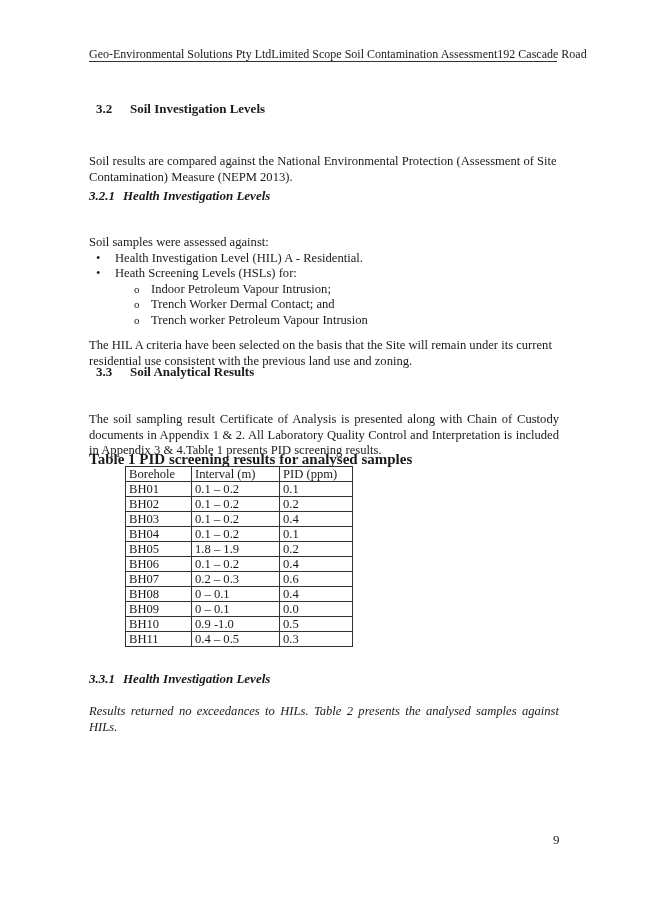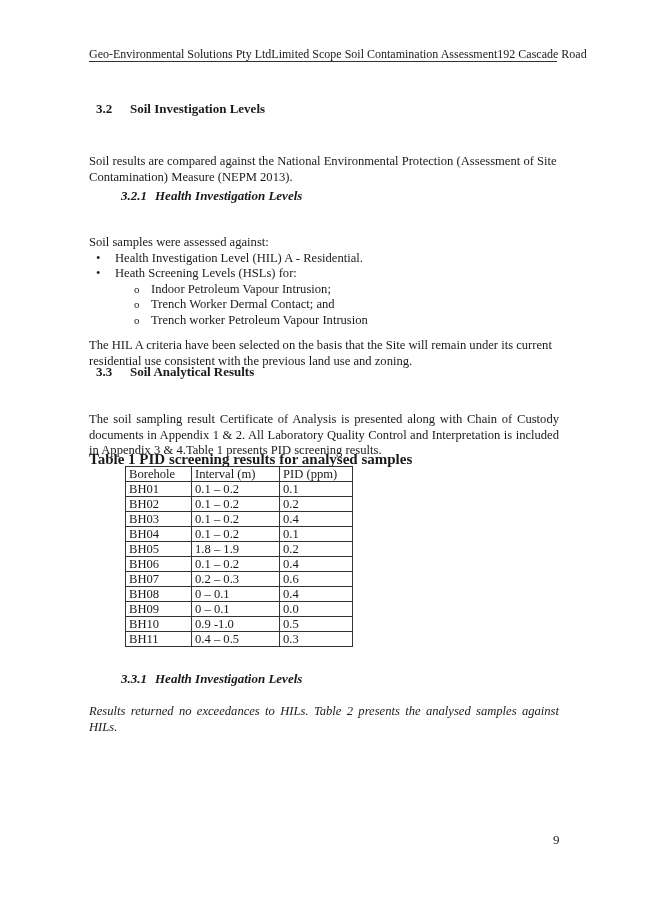--- a/index.html
+++ b/index.html
@@ -10,21 +10,21 @@
     .abs { position: absolute; }
     .header {
       left: 89px; top: 48px; width: 468px;
       font-size: 12px; white-space: nowrap;
       display: flex; justify-content: space-between;
       border-bottom: 1px solid #333; padding-bottom: 1px; line-height: 12px;
     }
     .header span { text-decoration: none; }
     .h2 { font-weight: bold; font-size: 13px; line-height: 16px; }
     .h2 .num { display: inline-block; width: 34px; }
-    .h3 { font-weight: bold; font-style: italic; font-size: 13px; line-height: 16px; margin-left: 32px; }
+    .h3 { font-weight: bold; font-style: italic; font-size: 13px; line-height: 16px; }
     .h3 .num { display: inline-block; width: 34px; }
     .p { font-size: 12.6px; line-height: 15.5px; width: 470px; margin-top: 16px; }
     .p.justify { text-align: justify; }
     ul.l1 { margin: 0; padding: 0; list-style: none; }
     ul.l1 li { position: relative; padding-left: 26px; font-size: 12.6px; line-height: 15.5px; }
     ul.l1 li .bullet { position: absolute; left: 7px; top: 0; }
     ul.l2 { margin: 0; padding: 0; list-style: none; }
     ul.l2 li { position: relative; padding-left: 62px; font-size: 12.6px; line-height: 15.5px; }
     ul.l2 li .bullet { position: absolute; left: 45px; top: 0; font-size: 11px; }
     .caption { font-weight: bold; font-size: 15px; line-height: 12px; white-space: nowrap; }

